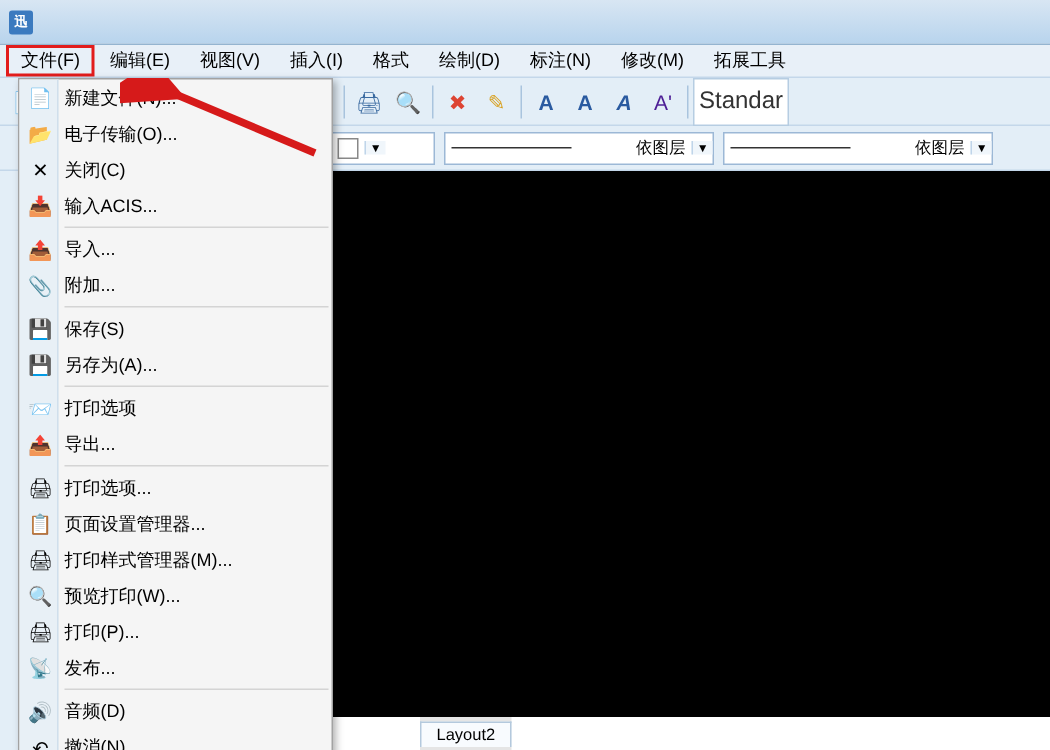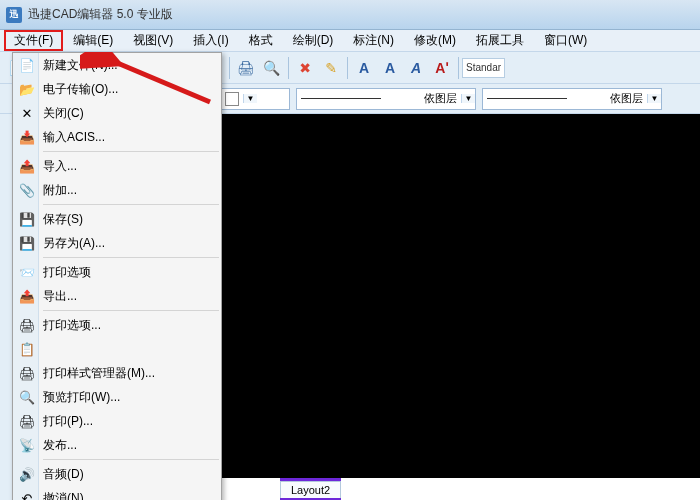--- a/index.html
+++ b/index.html
@@ -10,53 +10,51 @@
 .menubar .mi{padding:2px 10px;cursor:default;}
 .menubar .mi.hl{border:2px solid #e21c1c;padding:0 8px;}
 .toolbar1{height:32px;background:#e3eef7;display:flex;align-items:center;padding:0 4px;border-bottom:1px solid #c4d7ea;}
 .tb-ic{width:24px;height:24px;margin:0 1px;display:flex;align-items:center;justify-content:center;font-size:14px;color:#3a6aa0;}
 .tb-sep{width:1px;height:22px;background:#a9c4de;margin:0 3px;}
 .toolbar2{height:30px;background:#e3eef7;display:flex;align-items:center;padding:0 4px;border-bottom:1px solid #c4d7ea;gap:6px;}
 .dd{display:flex;align-items:center;height:22px;border:1px solid #9cb8d6;background:#fff;font-size:11px;}
 .dd .lbl{padding:0 4px;display:flex;align-items:center;gap:3px;text-align:center;}
 .dd .arr{width:14px;display:flex;align-items:center;justify-content:center;background:#f0f6fb;border-left:1px solid #c0d5ea;font-size:8px;}
 .workspace{position:absolute;left:32px;top:114px;right:0;bottom:22px;background:#000;}
-.bottab{position:absolute;left:280px;bottom:0;height:22px;background:#6d28d9;display:flex;align-items:center;font-size:11px;text-align:center;}
+.bottab{position:absolute;left:280px;bottom:0;height:22px;background:#e5e5e5;display:flex;align-items:center;font-size:11px;text-align:center;}
 .bottab .tab{padding:2px 10px;border:1px solid #b4c9dd;border-bottom:none;background:#f8fbfe;}
 .leftbar{position:absolute;left:0;top:114px;bottom:0;width:32px;background:#e3eef7;border-right:1px solid #c4d7ea;}
 .filemenu{position:absolute;left:12px;top:52px;width:210px;background:#f5f5f5;border:1px solid #a2a2a2;box-shadow:2px 2px 5px rgba(0,0,0,0.3);z-index:100;}
 .filemenu .row{height:24px;display:flex;align-items:center;font-size:12px;padding:0 8px 0 30px;position:relative;cursor:default;}
 .filemenu .row .ic{position:absolute;left:6px;width:16px;height:16px;display:flex;align-items:center;justify-content:center;font-size:13px;}
 .filemenu .sep{height:1px;background:#d4d4d4;margin:2px 2px 2px 30px;}
 .filemenu .sidebar{position:absolute;left:0;top:0;bottom:0;width:26px;background:#e8f0f6;border-right:1px solid #d0dfec;}
 .arrow{position:absolute;z-index:200;}
 .arrow svg{display:block;}
 .line-sample{width:80px;height:0;border-top:1px solid #333;}
 .colorbox{width:14px;height:14px;background:#fff;border:1px solid #888;}
-.tb-txt{font-size:10px;padding:0 3px;color:#333;border:1px solid #b6cde2;background:#fff;height:20px;display:flex;align-items:center;}
+.tb-txt{font-size:16px;padding:0 3px;color:#333;border:1px solid #b6cde2;background:#fff;height:32px;display:flex;align-items:center;}
 </style>
 </head>
 <body>
 
 <div class="titlebar">
   <div class="ico">迅</div>
-  <span>迅捷CAD编辑器 5.0 专业版</span>
 </div>
 
 <div class="menubar" id="menubar">
     <div class="mi hl">文件(F)</div>
     <div class="mi">编辑(E)</div>
     <div class="mi">视图(V)</div>
     <div class="mi">插入(I)</div>
     <div class="mi">格式</div>
     <div class="mi">绘制(D)</div>
     <div class="mi">标注(N)</div>
     <div class="mi">修改(M)</div>
     <div class="mi">拓展工具</div>
-    <div class="mi">窗口(W)</div>
   </div>
 
 <div class="toolbar1">
   <div class="tb-ic">📄</div>
   <div class="tb-ic">📂</div>
   <div class="tb-ic">💾</div>
   <div class="tb-sep"></div>
   <div class="tb-ic">↶</div>
   <div class="tb-ic">↷</div>
   <div class="tb-sep"></div>
@@ -66,21 +64,21 @@
   <div class="tb-sep"></div>
   <div class="tb-ic">🖨</div>
   <div class="tb-ic">🔍</div>
   <div class="tb-sep"></div>
   <div class="tb-ic" style="color:#d43">✖</div>
   <div class="tb-ic" style="color:#d8a020">✎</div>
   <div class="tb-sep"></div>
   <div class="tb-ic" style="color:#2a5aa0;font-weight:bold">A</div>
   <div class="tb-ic" style="color:#2a5aa0;font-weight:bold">A</div>
   <div class="tb-ic" style="color:#2a5aa0;font-weight:bold;font-style:italic">A</div>
-  <div class="tb-ic" style="color:#b91c1c;font-weight:bold">Aʹ</div>
+  <div class="tb-ic" style="color:#4c1d95;font-weight:normal">Aʹ</div>
   <div class="tb-sep"></div>
   <div class="tb-txt">Standar</div>
 </div>
 
 <div class="toolbar2">
   <div style="width:210px"></div>
   <div class="dd" style="width:70px">
     <div class="lbl">
         <div class="colorbox"></div>
       </div>
@@ -155,20 +153,21 @@
         <div class="ic">📤</div>
         <span>导出...</span>
       </div>
       <div class="sep"></div>
       <div class="row">
         <div class="ic">🖨</div>
         <span>打印选项...</span>
       </div>
       <div class="row">
         <div class="ic">📋</div>
+        <span>页面设置管理器...</span>
       </div>
       <div class="row">
         <div class="ic">🖨</div>
         <span>打印样式管理器(M)...</span>
       </div>
       <div class="row">
         <div class="ic">🔍</div>
         <span>预览打印(W)...</span>
       </div>
       <div class="row">

